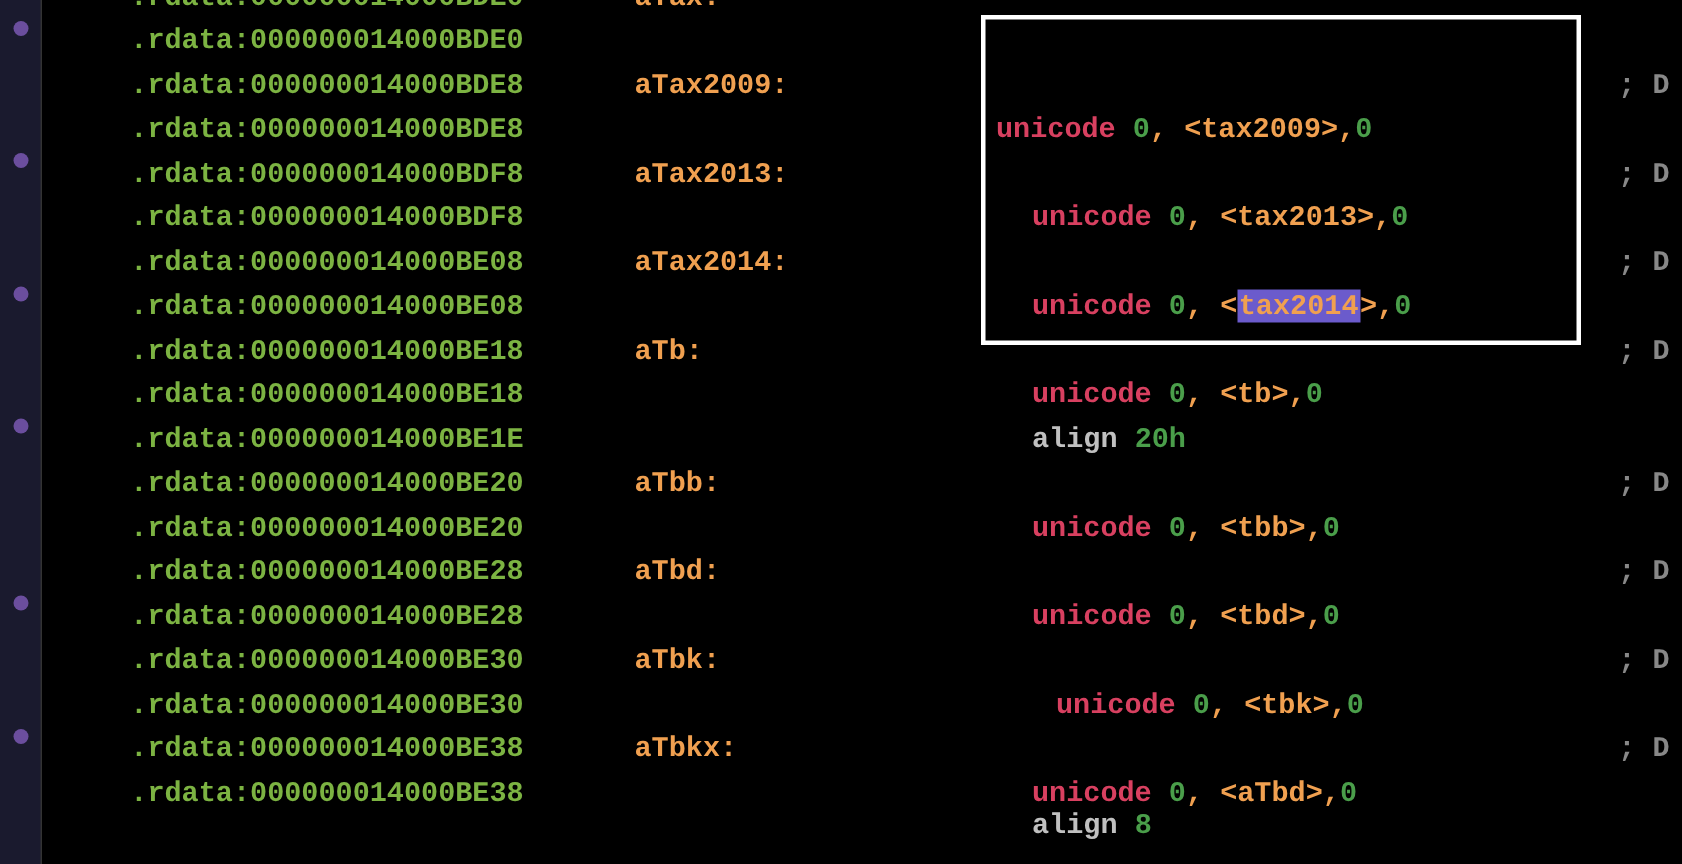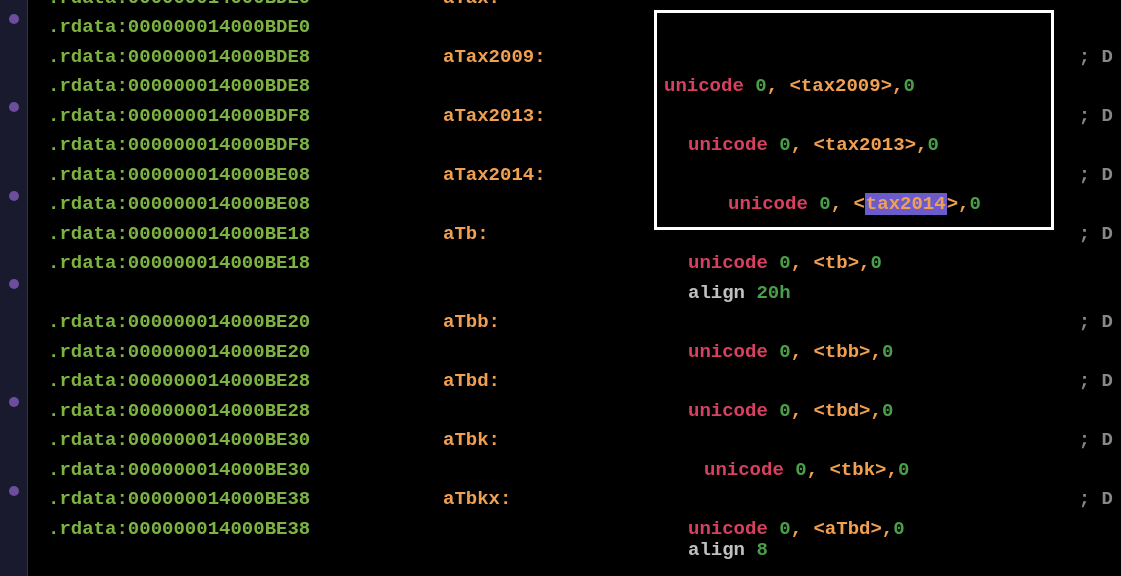--- a/index.html
+++ b/index.html
@@ -31,22 +31,23 @@
       position: absolute;
       width: 10px;
       height: 10px;
       border-radius: 50%;
       background: #6b4e9e;
       left: 9px;
     }
     .code-area {
       flex: 1;
       background: #000;
-      padding: 0 20px;
+      padding: 0 0;
       position: relative;
+      text-align: center;
     }
     .line {
       height: 29.5px;
       white-space: nowrap;
       display: flex;
       align-items: center;
     }
     .seg { color: #7cb342; }
     .addr { color: #7cb342; }
     .label { color: #f0a050; margin-left: 15px; }
@@ -116,32 +117,33 @@
         <span class="left-part"><span class="seg">.rdata</span><span class="seg">:</span><span class="addr">000000014000BDF8</span></span>
         <span style="position: absolute; left: 660px;"><span class="keyword">unicode </span><span class="number">0</span><span class="comma">, </span><span class="angle">&lt;</span><span class="string">tax2013</span><span class="angle">&gt;</span><span class="comma">,</span><span class="number">0</span></span>
       </div>
       <div class="line">
         <span class="left-part"><span class="seg">.rdata</span><span class="seg">:</span><span class="addr">000000014000BE08</span></span>
         <span class="label label-part">aTax2014:</span>
         <span class="comment-part"><span style="color: rgb(136, 136, 136);">; </span><span style="color: rgb(136, 136, 136);">D</span></span>
       </div>
       <div class="line">
         <span class="left-part"><span class="seg">.rdata</span><span class="seg">:</span><span class="addr">000000014000BE08</span></span>
-        <span style="position: absolute; left: 660px; margin-left: 40px;"><span class="keyword">unicode </span><span class="number">0</span><span class="comma">, </span><span class="angle">&lt;</span><span class="highlight">tax2014</span><span class="angle">&gt;</span><span class="comma">,</span><span class="number">0</span></span>
+        <span style="position: absolute; left: 660px;"><span class="keyword">unicode </span><span class="number">0</span><span class="comma">, </span><span class="angle">&lt;</span><span class="highlight">tax2014</span><span class="angle">&gt;</span><span class="comma">,</span><span class="number">0</span></span>
       </div>
       <div class="line">
         <span class="left-part"><span class="seg">.rdata</span><span class="seg">:</span><span class="addr">000000014000BE18</span></span>
         <span class="label label-part">aTb:</span>
         <span class="comment-part"><span style="color: rgb(136, 136, 136);">; </span><span style="color: rgb(136, 136, 136);">D</span></span>
       </div>
       <div class="line">
         <span class="left-part"><span class="seg">.rdata</span><span class="seg">:</span><span class="addr">000000014000BE18</span></span>
         <span style="position: absolute; left: 660px;"><span class="keyword">unicode </span><span class="number">0</span><span class="comma">, </span><span class="angle">&lt;</span><span class="string">tb</span><span class="angle">&gt;</span><span class="comma">,</span><span class="number">0</span></span>
       </div>
       <div class="line">
+        <span class="left-part"><span class="seg">.rdata</span><span class="seg">:</span><span class="addr">000000014000BE1E</span></span>
         <span style="position: absolute; left: 660px;"><span class="aligntext">align </span><span class="number">20h</span></span>
       </div>
       <div class="line">
         <span class="left-part"><span class="seg">.rdata</span><span class="seg">:</span><span class="addr">000000014000BE20</span></span>
         <span class="label label-part">aTbb:</span>
         <span class="comment-part"><span style="color: rgb(136, 136, 136);">; </span><span style="color: rgb(136, 136, 136);">D</span></span>
       </div>
       <div class="line">
         <span class="left-part"><span class="seg">.rdata</span><span class="seg">:</span><span class="addr">000000014000BE20</span></span>
         <span style="position: absolute; left: 660px;"><span class="keyword">unicode </span><span class="number">0</span><span class="comma">, </span><span class="angle">&lt;</span><span class="string">tbb</span><span class="angle">&gt;</span><span class="comma">,</span><span class="number">0</span></span>

